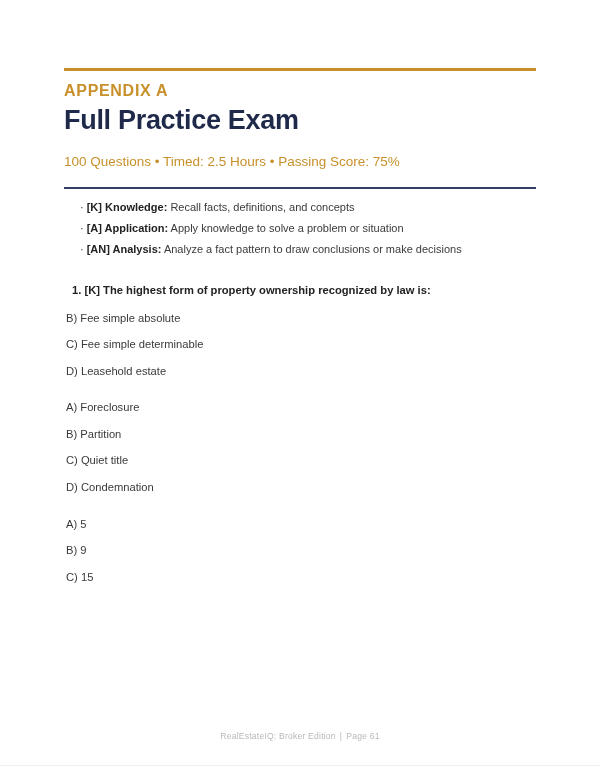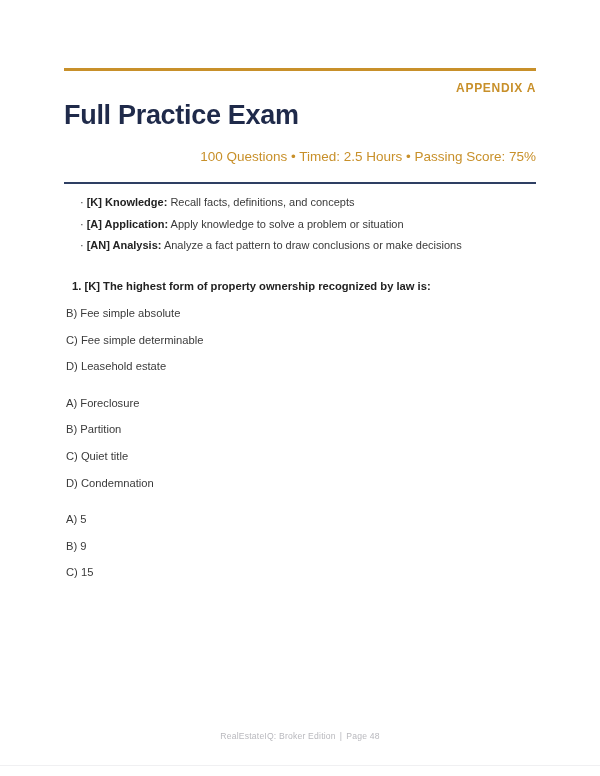--- a/index.html
+++ b/index.html
@@ -37,41 +37,39 @@
   }
 
   
   .rule-gold {
     height: 3px;
     background: #c8902a;
     width: 100%;
   }
   .eyebrow {
     margin-top: 11px;
-    font-size: 12px;
+    font-size: 16px;
     font-weight: bold;
     letter-spacing: 0.7px;
     color: #c8902a;
     line-height: 1.1;
-    text-align: right;
   }
   .doc-title {
     margin-top: 5px;
     font-size: 27px;
     font-weight: bold;
     color: #1f2a4a;
     letter-spacing: -0.3px;
     line-height: 1.15;
   }
   .subtitle {
     margin-top: 8px;
     font-size: 13.5px;
     color: #c8902a;
     line-height: 1.25;
-    text-align: right;
   }
   .rule-navy {
     margin-top: 16px;
     height: 2px;
     background: #2e3f63;
     width: 100%;
   }
 
   
   .intro {
@@ -197,18 +195,18 @@
     <div class="question-block">
       <div class="option">A) 5</div>
       <div class="option">B) 9</div>
       <div class="option">C) 15</div>
 
     </div>
 
   </div>
 
   <div class="footer">
-    <span>RealEstateIQ: Broker Edition</span><span class="footer-sep">|</span><span>Page 48</span>
+    <span>RealEstateIQ: Broker Edition</span><span class="footer-sep">|</span><span>Page 61</span>
   </div>
 
   <div class="page-edge"></div>
 
 </div>
 
 </body></html>

